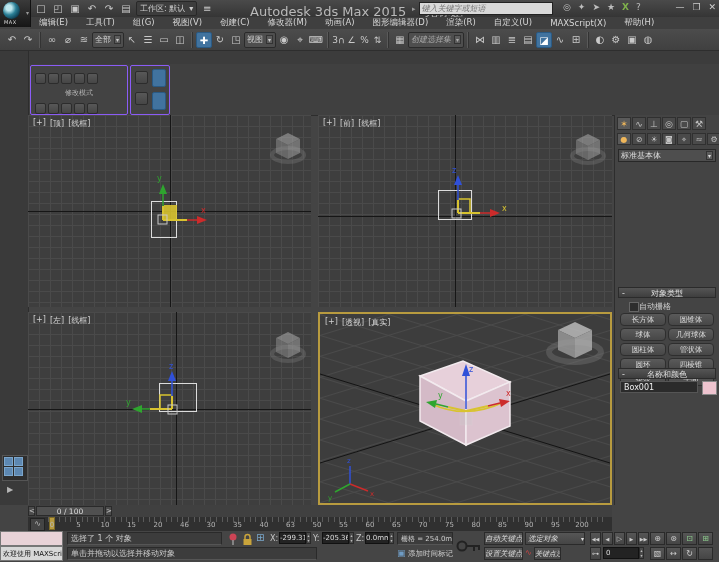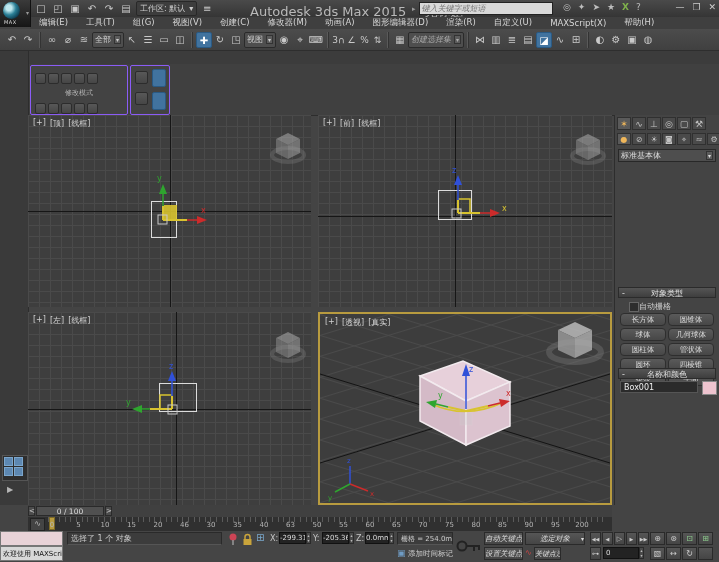--- a/index.html
+++ b/index.html
@@ -492,32 +492,33 @@
     <span class="spin" style="left:306px;top:1px;"><span>▴</span><br><span>▾</span></span>
     <span class="slabel" style="left:313px;top:3px;">Y:</span>
     <span class="numfield" style="left:322px;top:1px;width:27px;">-205.363m</span>
     <span class="spin" style="left:349px;top:1px;"><span>▴</span><br><span>▾</span></span>
     <span class="slabel" style="left:356px;top:3px;">Z:</span>
     <span class="numfield" style="left:365px;top:1px;width:24px;">0.0mm</span>
     <span class="spin" style="left:389px;top:1px;"><span>▴</span><br><span>▾</span></span>
 
     <span class="sfield sunken" style="left:397px;top:1px;width:56px;font-size:7px;">栅格 = 254.0mm</span>
 
+    <div class="sfield sunken" style="left:67px;top:16px;width:250px;">单击并拖动以选择并移动对象</div>
     <span class="abs" style="left:397px;top:17px;font-size:9px;color:#6f9cc4;">▣</span>
     <span class="abs" style="left:408px;top:18px;font-size:7.5px;color:#ccc;">添加时间标记</span>
 
     <svg class="abs" style="left:456px;top:2px;" width="26" height="27">
       <circle cx="6" cy="13" r="4.5" fill="none" stroke="#222" stroke-width="2"></circle>
       <line x1="10" y1="13" x2="24" y2="13" stroke="#222" stroke-width="2"></line>
       <line x1="18" y1="13" x2="18" y2="18" stroke="#222" stroke-width="2"></line>
       <line x1="23" y1="13" x2="23" y2="17" stroke="#222" stroke-width="2"></line>
     </svg>
     <span class="sbtn" style="left:484px;top:1px;width:39px;">自动关键点</span>
     <span class="sbtn" style="left:484px;top:16px;width:39px;">设置关键点</span>
-    <span class="sbtn" style="left:525px;top:1px;width:60px;text-align:left;padding-left:14px;"><span>选定对象</span><span style="float:right;font-size:6px;">▾</span></span>
+    <span class="sbtn" style="left:525px;top:1px;width:60px;text-align:left;padding-left:2px;"><span>选定对象</span><span style="float:right;font-size:6px;">▾</span></span>
     <span class="abs" style="left:525px;top:17px;font-size:8px;color:#cc4444;">∿</span>
     <span class="sbtn" style="left:534px;top:16px;width:27px;font-size:7px;">关键点过滤器...</span>
 
     <span class="pbbtn" style="left:590px;top:1px;">◀◀</span>
     <span class="pbbtn" style="left:602px;top:1px;">◀</span>
     <span class="pbbtn" style="left:614px;top:1px;font-size:7px;">▷</span>
     <span class="pbbtn" style="left:626px;top:1px;">▶</span>
     <span class="pbbtn" style="left:638px;top:1px;">▶▶</span>
     <span class="pbbtn" style="left:590px;top:16px;font-size:7px;">⊶</span>
     <span class="numfield" style="left:603px;top:16px;width:36px;text-align:left;padding-left:2px;">0</span>

